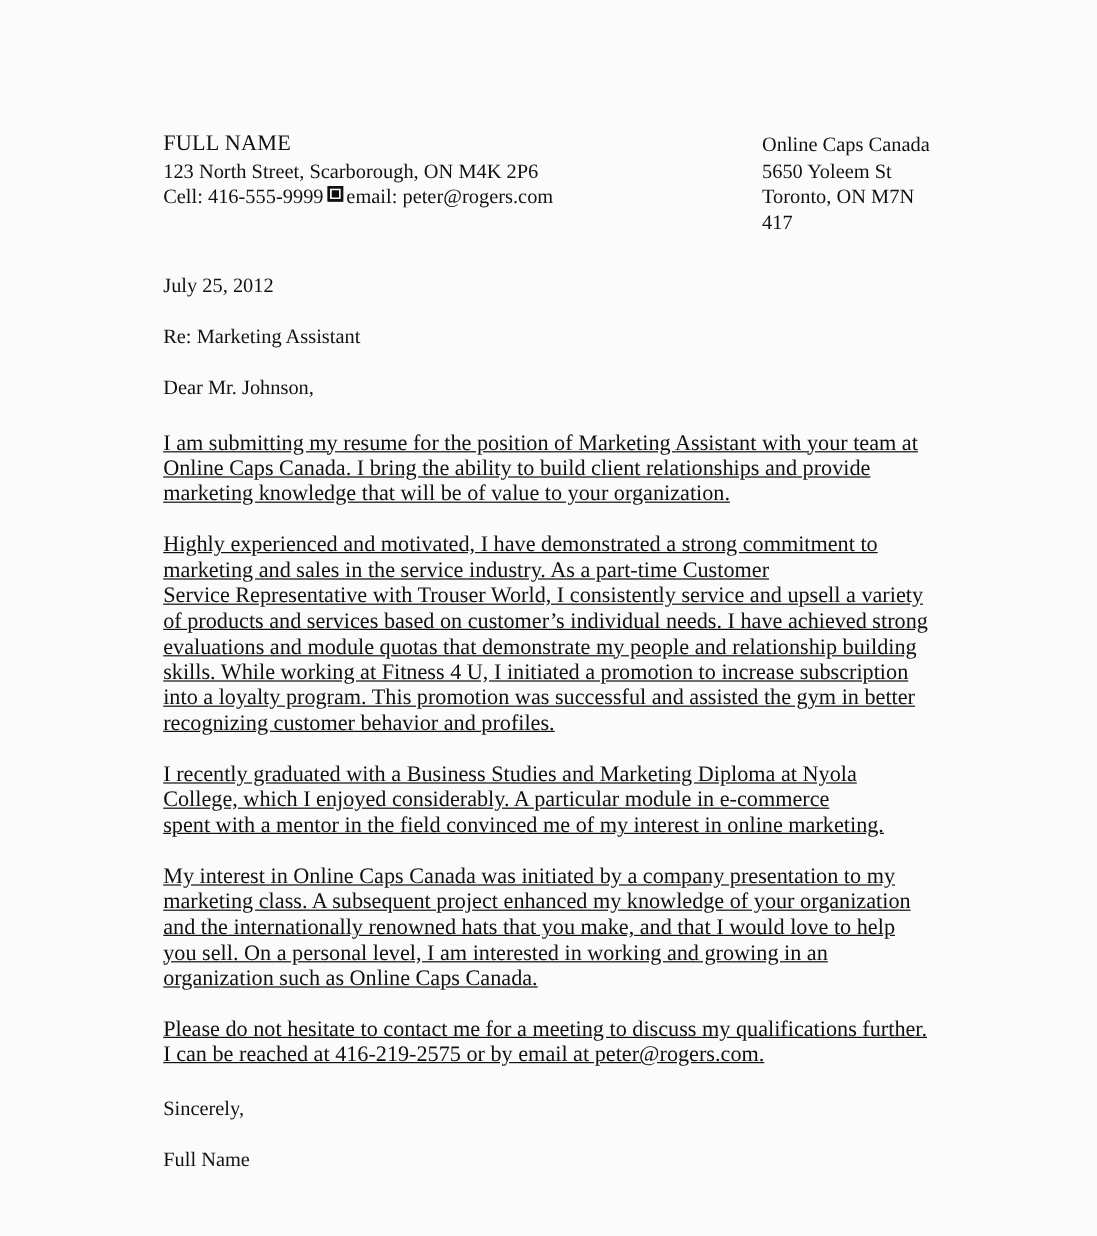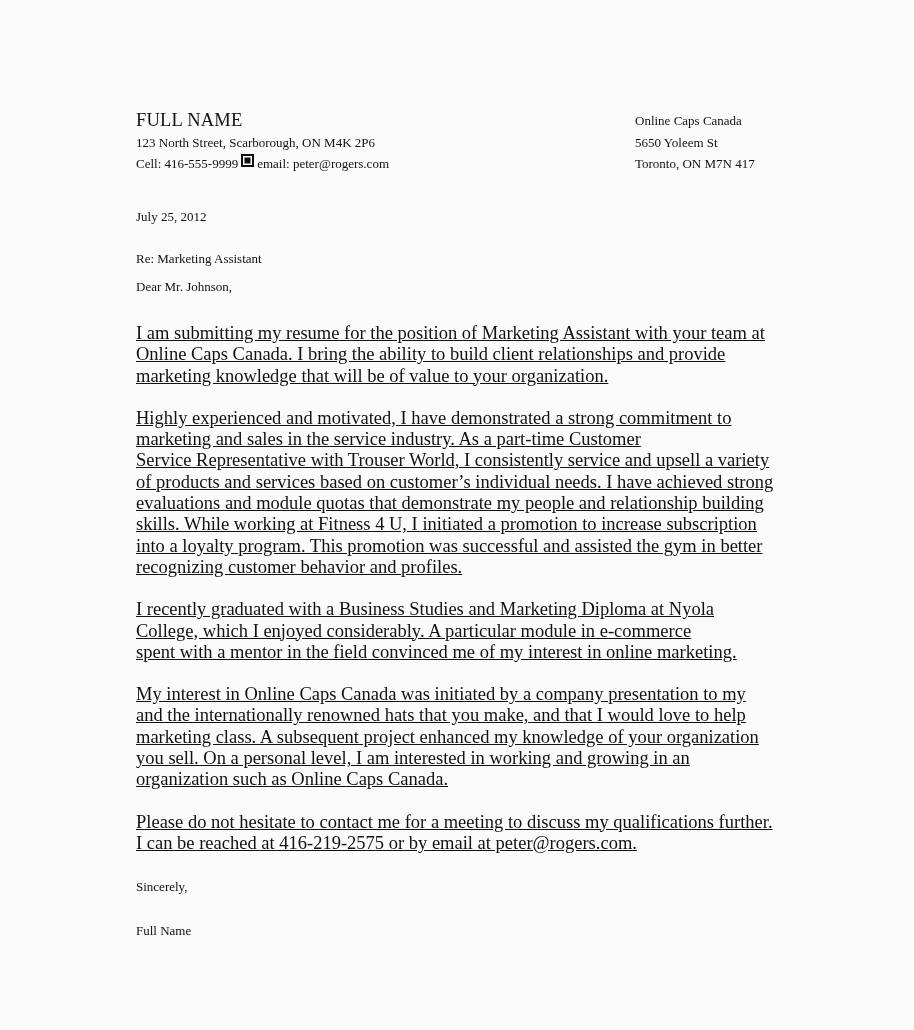--- a/index.html
+++ b/index.html
@@ -29,21 +29,21 @@
     align-items: flex-start;
   }
   .sender-block {
     width: 499px;
     flex: 0 0 499px;
   }
   .recipient-block {
     flex: 1 1 auto;
   }
   .line {
-    font-size: 13px;
+    font-size: 17px;
     line-height: 21.5px;
     white-space: pre-wrap;
   }
   .name-line {
     font-size: 18.5px;
     line-height: 21.5px;
     letter-spacing: 0.2px;
   }
   .bullet-sq {
     display: inline-block;
@@ -58,21 +58,21 @@
   .para {
     margin-top: 21px;
   }
   .para .line {
     font-size: 18.5px;
     line-height: 21.3px;
     text-decoration: underline;
   }
   .date-block { margin-top: 31px; }
   .subject-block { margin-top: 21px; }
-  .salutation-block { margin-top: 6px; font-family: Liberation Serif, serif; }
+  .salutation-block { margin-top: 21px; font-family: Liberation Serif, serif; }
   .first-para { margin-top: 26px; }
   .closing-block { margin-top: 22px; }
   .signature-block { margin-top: 22px; }
 </style>
 </head>
 <body>
 
 <div class="page">
 
   <div class="letterhead">
@@ -121,22 +121,22 @@
   </div>
 
   <div class="para">
     <div class="line">I recently graduated with a Business Studies and Marketing Diploma at Nyola</div>
     <div class="line">College, which I enjoyed considerably. A particular module in e-commerce</div>
     <div class="line">spent with a mentor in the field convinced me of my interest in online marketing.</div>
   </div>
 
   <div class="para">
     <div class="line">My interest in Online Caps Canada was initiated by a company presentation to my</div>
+    <div class="line">marketing class. A subsequent project enhanced my knowledge of your organization</div>
     <div class="line">and the internationally renowned hats that you make, and that I would love to help</div>
-    <div class="line">marketing class. A subsequent project enhanced my knowledge of your organization</div>
     <div class="line">you sell. On a personal level, I am interested in working and growing in an</div>
     <div class="line">organization such as Online Caps Canada.</div>
   </div>
 
   <div class="para">
     <div class="line">Please do not hesitate to contact me for a meeting to discuss my qualifications further.</div>
     <div class="line">I can be reached at 416-219-2575 or by email at peter@rogers.com.</div>
   </div>
 
   <div class="closing-block">

